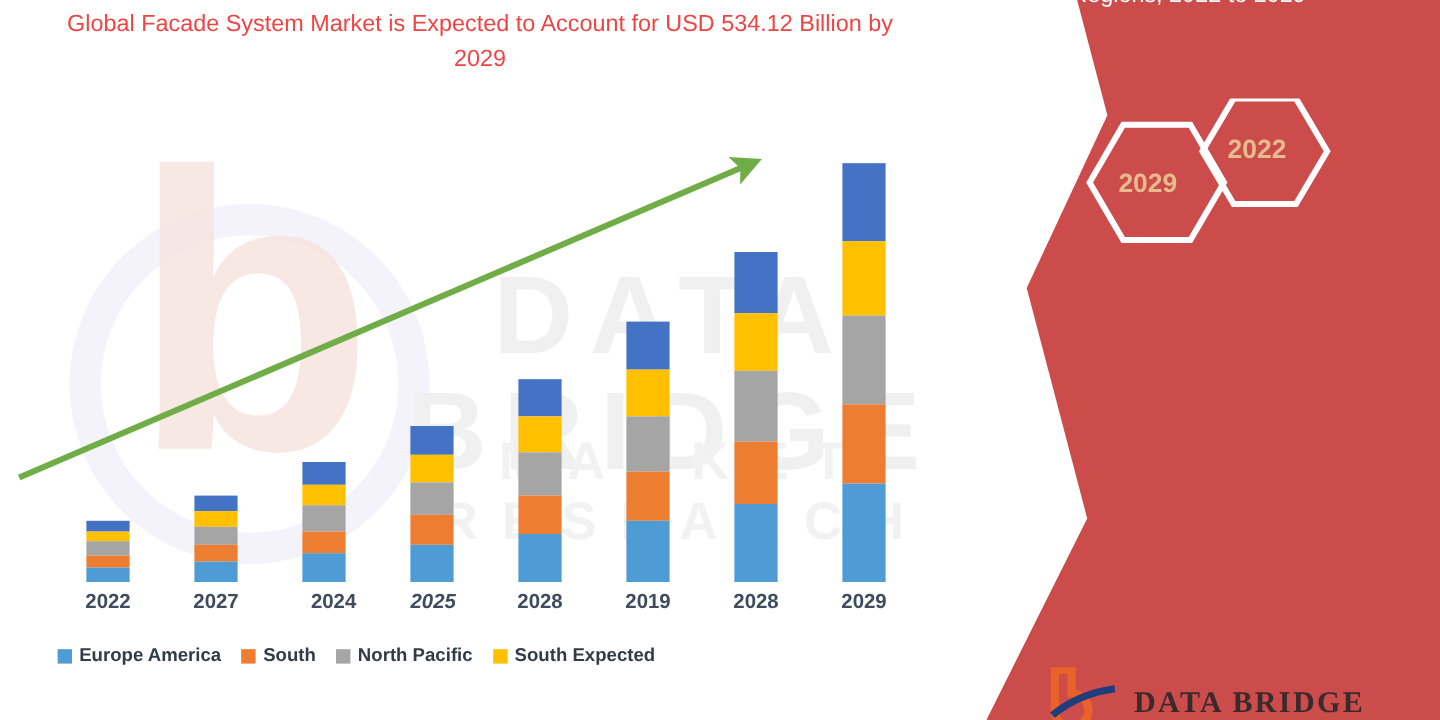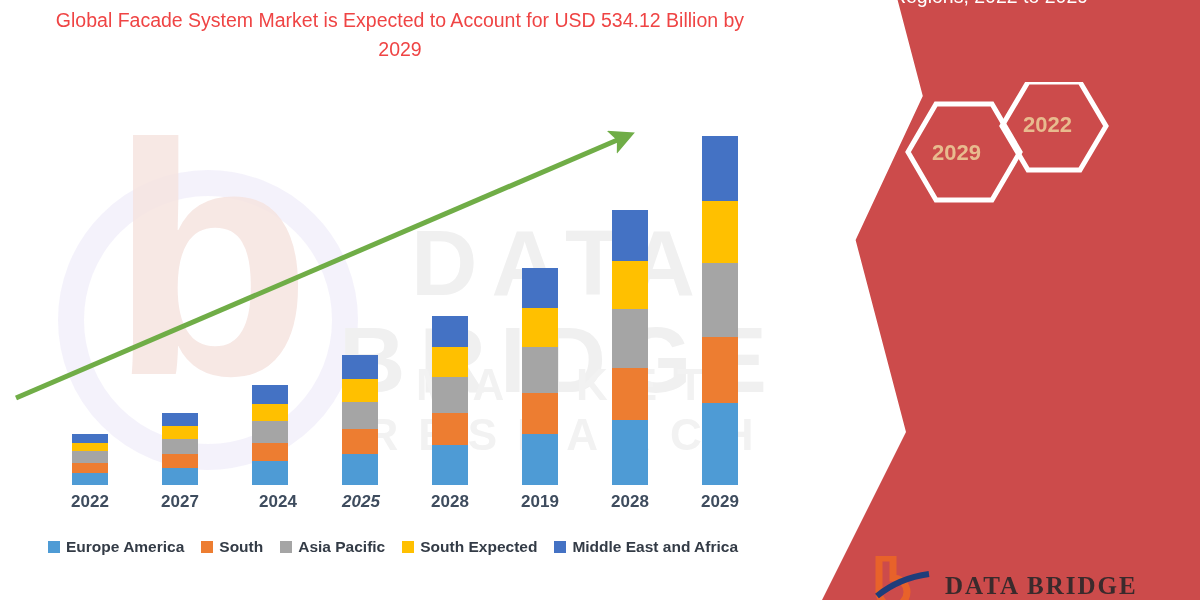--- a/index.html
+++ b/index.html
@@ -195,29 +195,25 @@
       <div class="legend-item">
         <span class="legend-swatch" style="background: rgb(78, 155, 213);"></span>
         <span class="legend-label">Europe America</span>
       </div>
       <div class="legend-item">
         <span class="legend-swatch" style="background: rgb(237, 125, 49);"></span>
         <span class="legend-label">South</span>
       </div>
       <div class="legend-item">
         <span class="legend-swatch" style="background: rgb(165, 165, 165);"></span>
-        <span class="legend-label">Asia Pacific</span>
+        <span class="legend-label">North Pacific</span>
       </div>
       <div class="legend-item">
         <span class="legend-swatch" style="background: rgb(255, 192, 0);"></span>
         <span class="legend-label">South Expected</span>
-      </div>
-      <div class="legend-item">
-        <span class="legend-swatch" style="background: rgb(68, 114, 196);"></span>
-        <span class="legend-label">Middle East and Africa</span>
       </div>
     </div>
 </div>
 
 <div id="brand-panel">
   <div id="brand-title">Regions, 2022 to 2029</div>
 
   <div id="hex-group">
     <svg width="240" height="140" viewBox="0 0 240 140">
       <polygon points="18,70 46,22 102,22 130,70 102,118 46,118" fill="none" stroke="#ffffff" stroke-width="5"></polygon>

